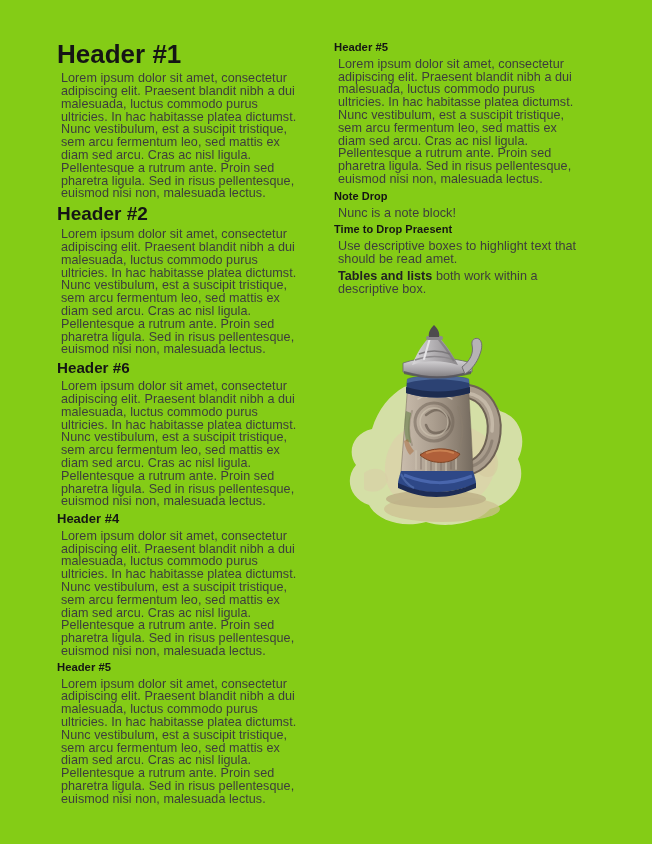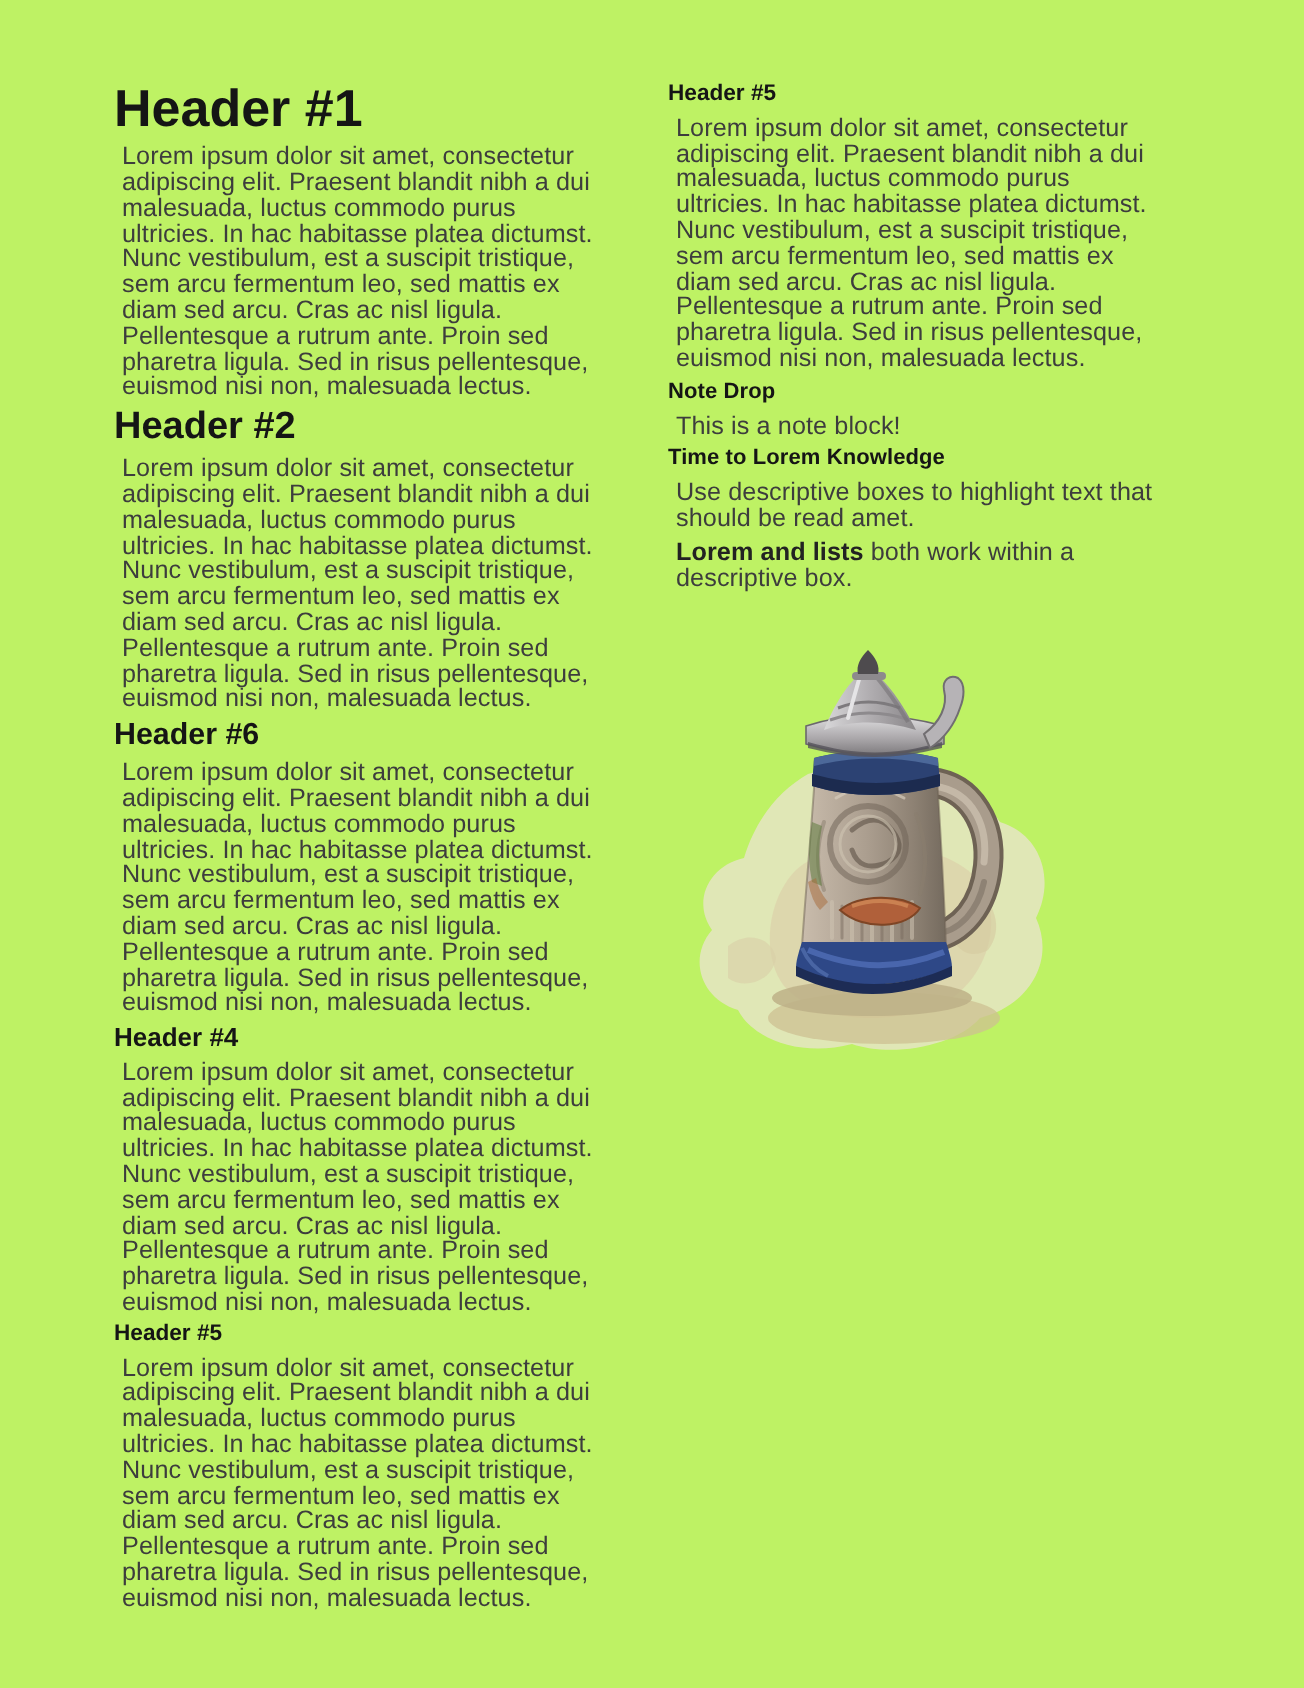--- a/index.html
+++ b/index.html
@@ -1,19 +1,19 @@
 <!DOCTYPE html>
 <html><head>
 <meta charset="utf-8">
 <style>
   html, body { margin: 0; padding: 0; background: #ffffff; }
   .page {
     position: relative;
     width: 652px; height: 844px;
-    background: #bef264;
+    background: #84cc16;
     box-sizing: border-box;
     padding: 41px 0 0 57px;
     overflow: hidden;
     font-family: "Liberation Sans", "DejaVu Sans", sans-serif;
   }
   .cols { display: flex; gap: 24px; }
   .col { width: 253px; flex: 0 0 253px; }
   p {
     margin: 4px;
     font-size: 12.6px;
@@ -71,26 +71,26 @@
       </section>
     </div>
 
     <div class="col">
       <section>
         <h5>Header #5</h5>
         <p>Lorem ipsum dolor sit amet, consectetur adipiscing elit. Praesent blandit nibh a dui malesuada, luctus commodo purus ultricies. In hac habitasse platea dictumst. Nunc vestibulum, est a suscipit tristique, sem arcu fermentum leo, sed mattis ex diam sed arcu. Cras ac nisl ligula. Pellentesque a rutrum ante. Proin sed pharetra ligula. Sed in risus pellentesque, euismod nisi non, malesuada lectus.</p>
       </section>
 
       <p class="note-heading">Note Drop</p>
-      <p>This is a note block!</p>
+      <p>Nunc is a note block!</p>
 
-      <p class="note-heading">Time to Lorem Knowledge</p>
+      <p class="note-heading">Time to Drop Praesent</p>
       <p>Use descriptive boxes to highlight text that should be read amet.</p>
 
-      <p><span class="lead-bold">Lorem and lists</span><span> both work within a descriptive box.</span></p>
+      <p><span class="lead-bold">Tables and lists</span><span> both work within a descriptive box.</span></p>
 
       <figure class="stein">
         <svg width="200" height="210" viewBox="0 0 200 210" role="img" aria-label="Watercolor illustration of a German beer stein with a pointed pewter lid, thumb lever, blue bands and carved tan ceramic body on a beige watercolor splotch">
           <defs>
             <linearGradient id="gc" x1="0" y1="0" x2="1" y2="0">
               <stop offset="0%" stop-color="#c9bcac"></stop>
               <stop offset="45%" stop-color="#ab9e8f"></stop>
               <stop offset="78%" stop-color="#8d8173"></stop>
               <stop offset="100%" stop-color="#746a5e"></stop>
             </linearGradient>

